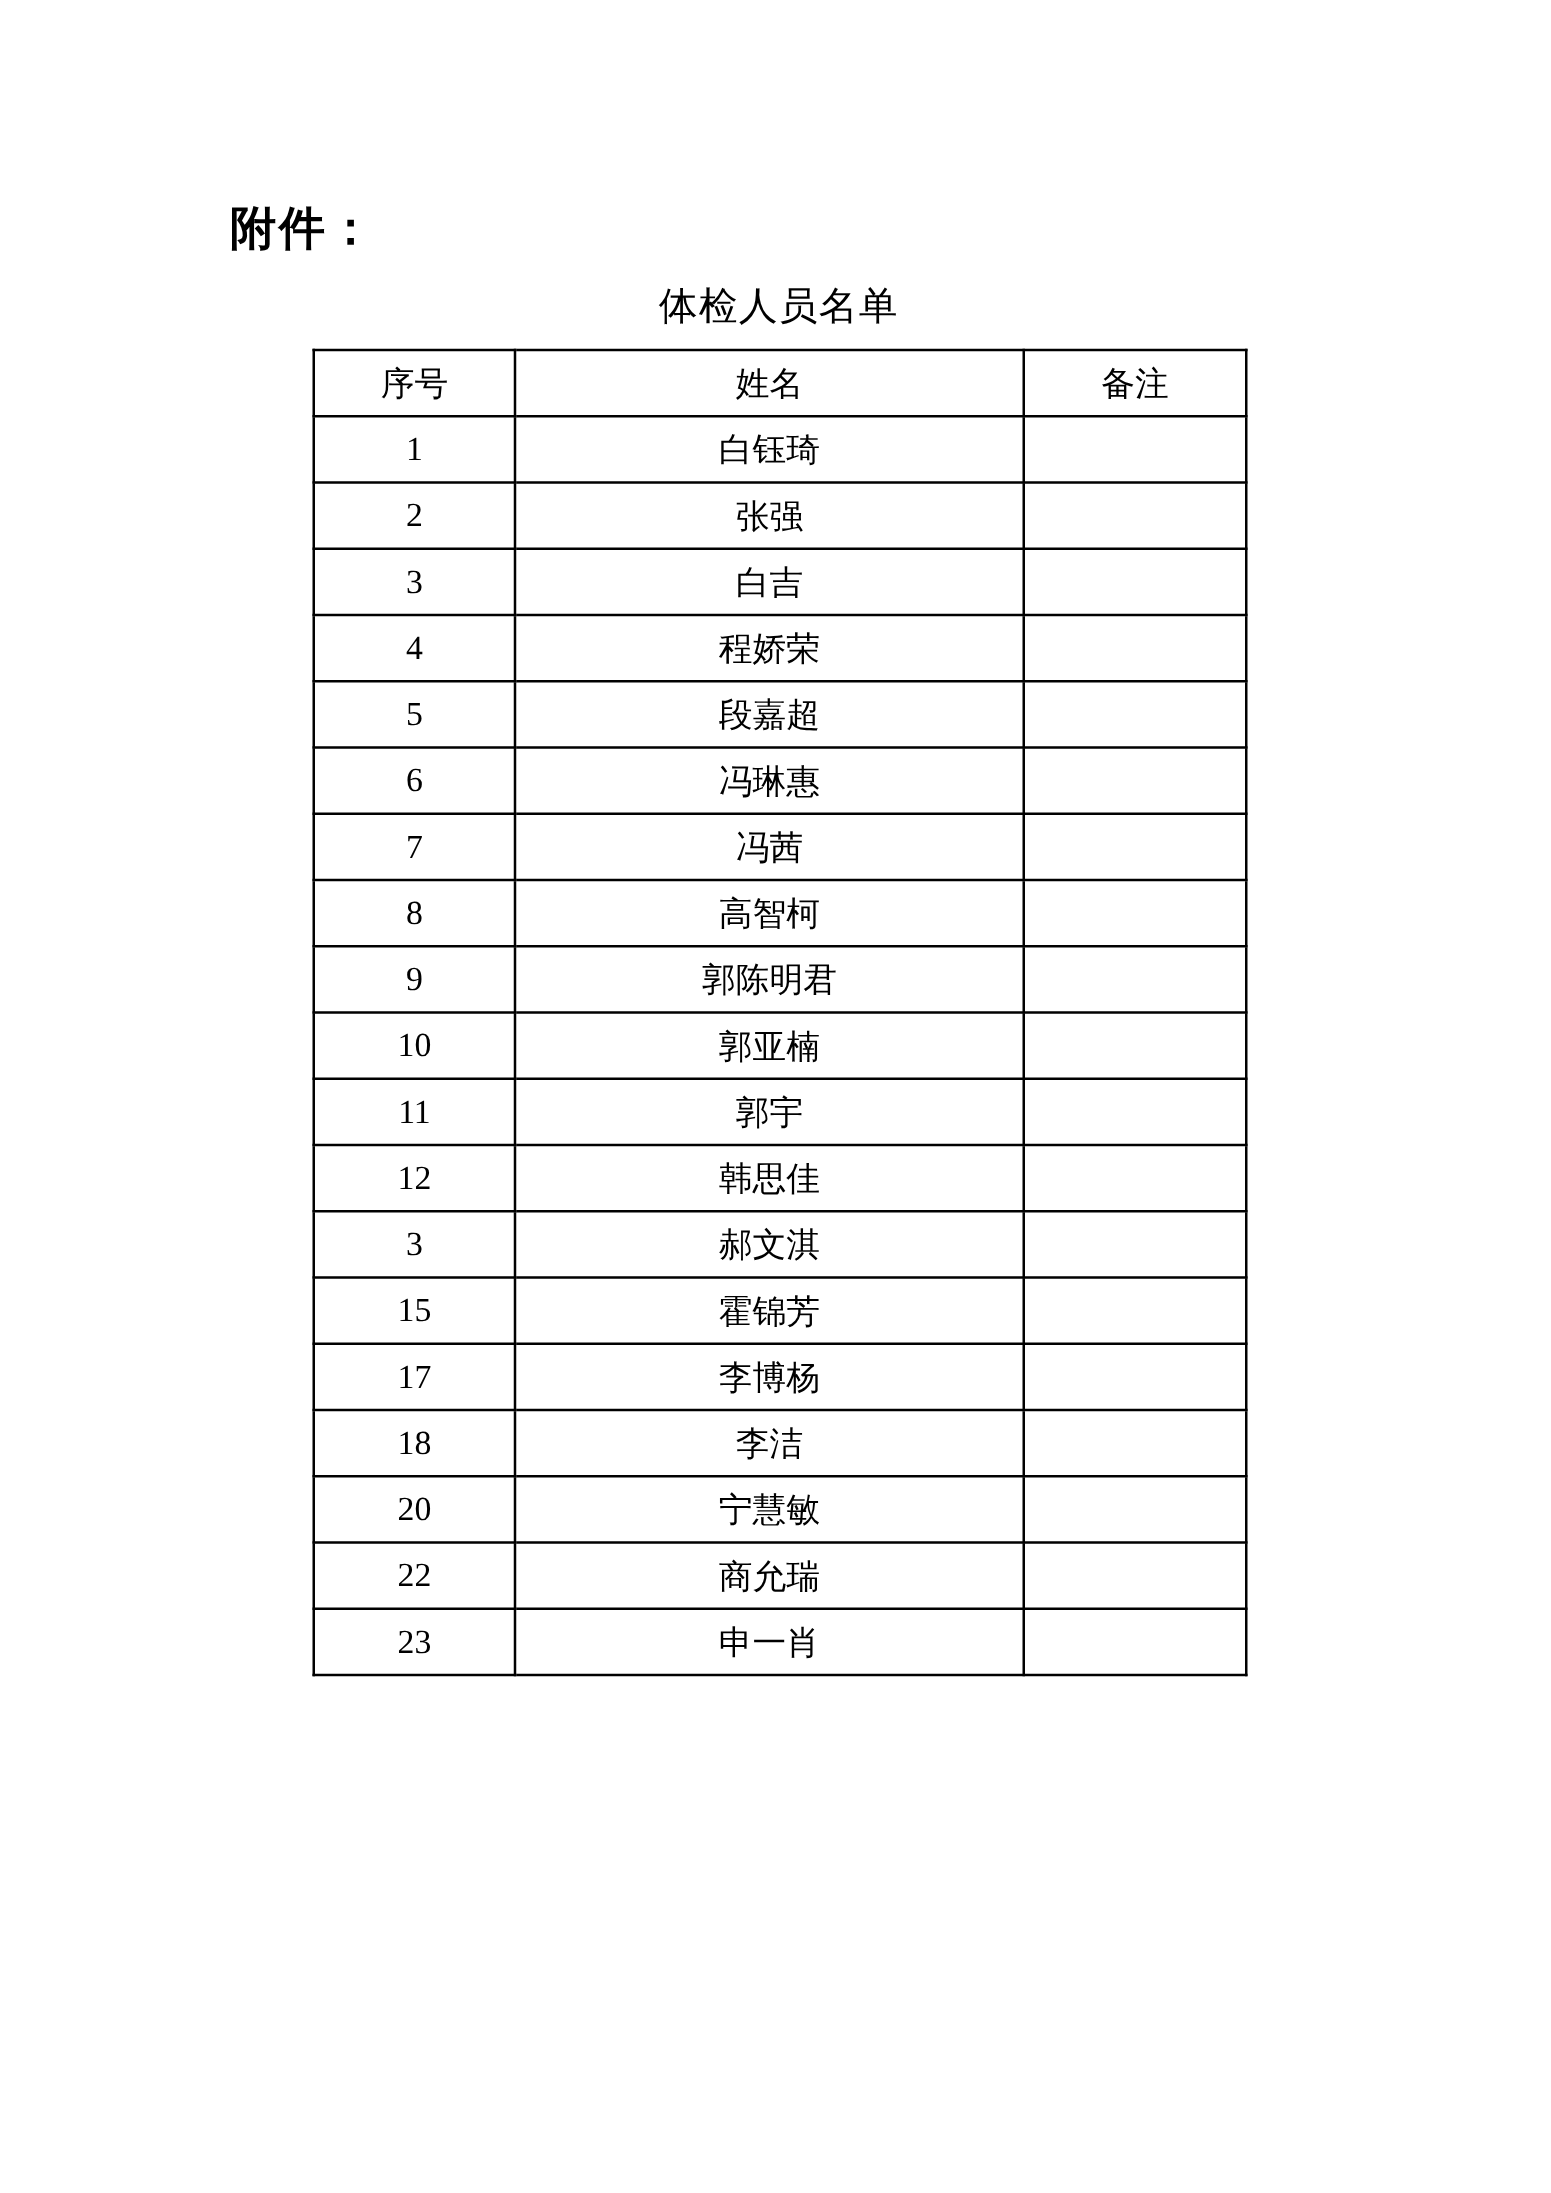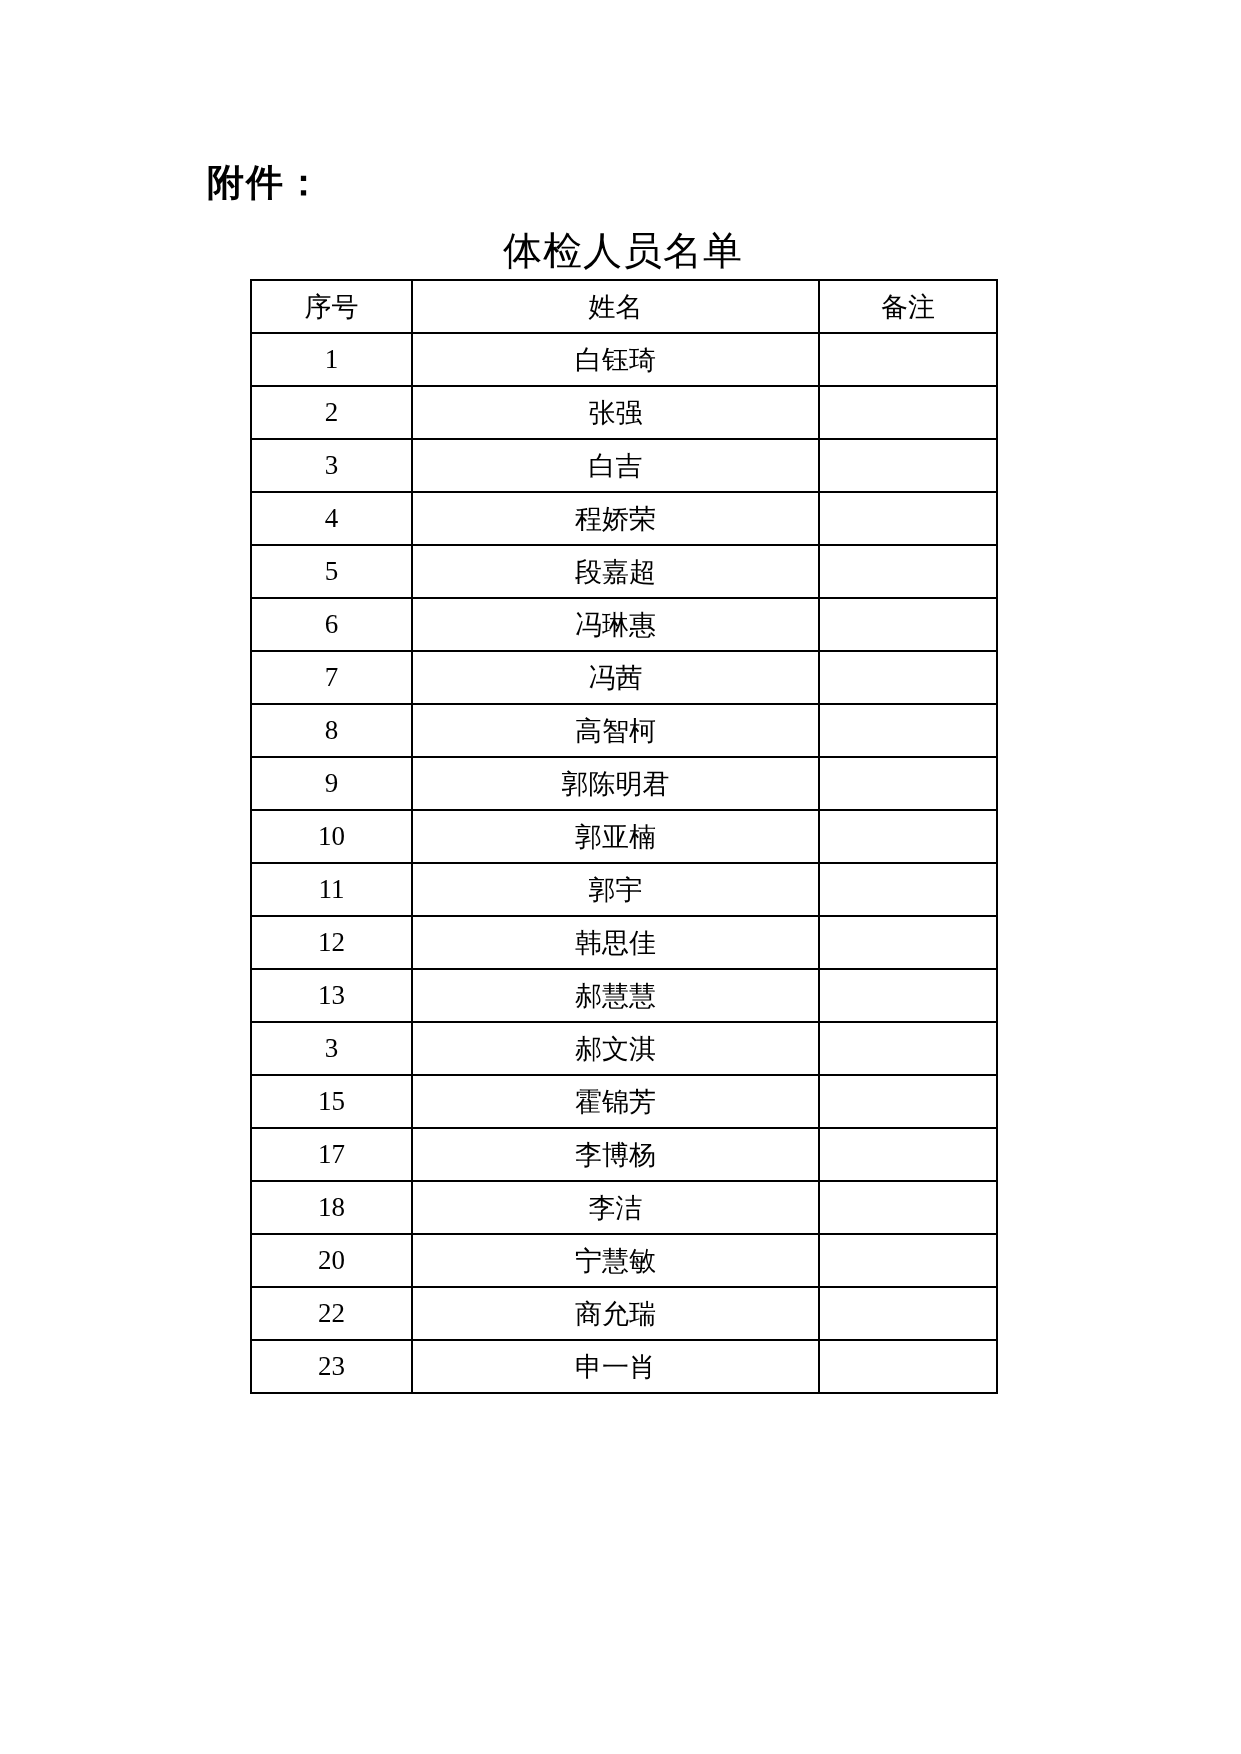--- a/index.html
+++ b/index.html
@@ -15,29 +15,28 @@
     font-family: "Liberation Serif", "DejaVu Serif", serif;
   }
   .attachment-label {
     position: absolute;
     left: 184px;
     top: 158px;
     font-size: 37px;
     font-weight: bold;
     font-family: "Liberation Sans", "DejaVu Sans", sans-serif;
     letter-spacing: 2px;
-    margin-left: 23px;
   }
   .doc-title {
     position: absolute;
     left: 250px;
     top: 224px;
     width: 746px;
     text-align: center;
-    font-size: 39px;
+    font-size: 31px;
     letter-spacing: 1px;
   }
   table.personnel {
     position: absolute;
     left: 250px;
     top: 279px;
     width: 746px;
     border-collapse: collapse;
     table-layout: fixed;
     padding-left: 36px;
@@ -144,25 +143,20 @@
     <td>郭宇</td>
     <td></td>
   </tr>
 
   <tr>
     <td>12</td>
     <td>韩思佳</td>
     <td></td>
   </tr>
 
-  <tr>
-    <td>13</td>
-    <td>郝慧慧</td>
-    <td></td>
-  </tr>
 
   <tr>
     <td>3</td>
     <td>郝文淇</td>
     <td></td>
   </tr>
 
   <tr>
     <td>15</td>
     <td>霍锦芳</td>

